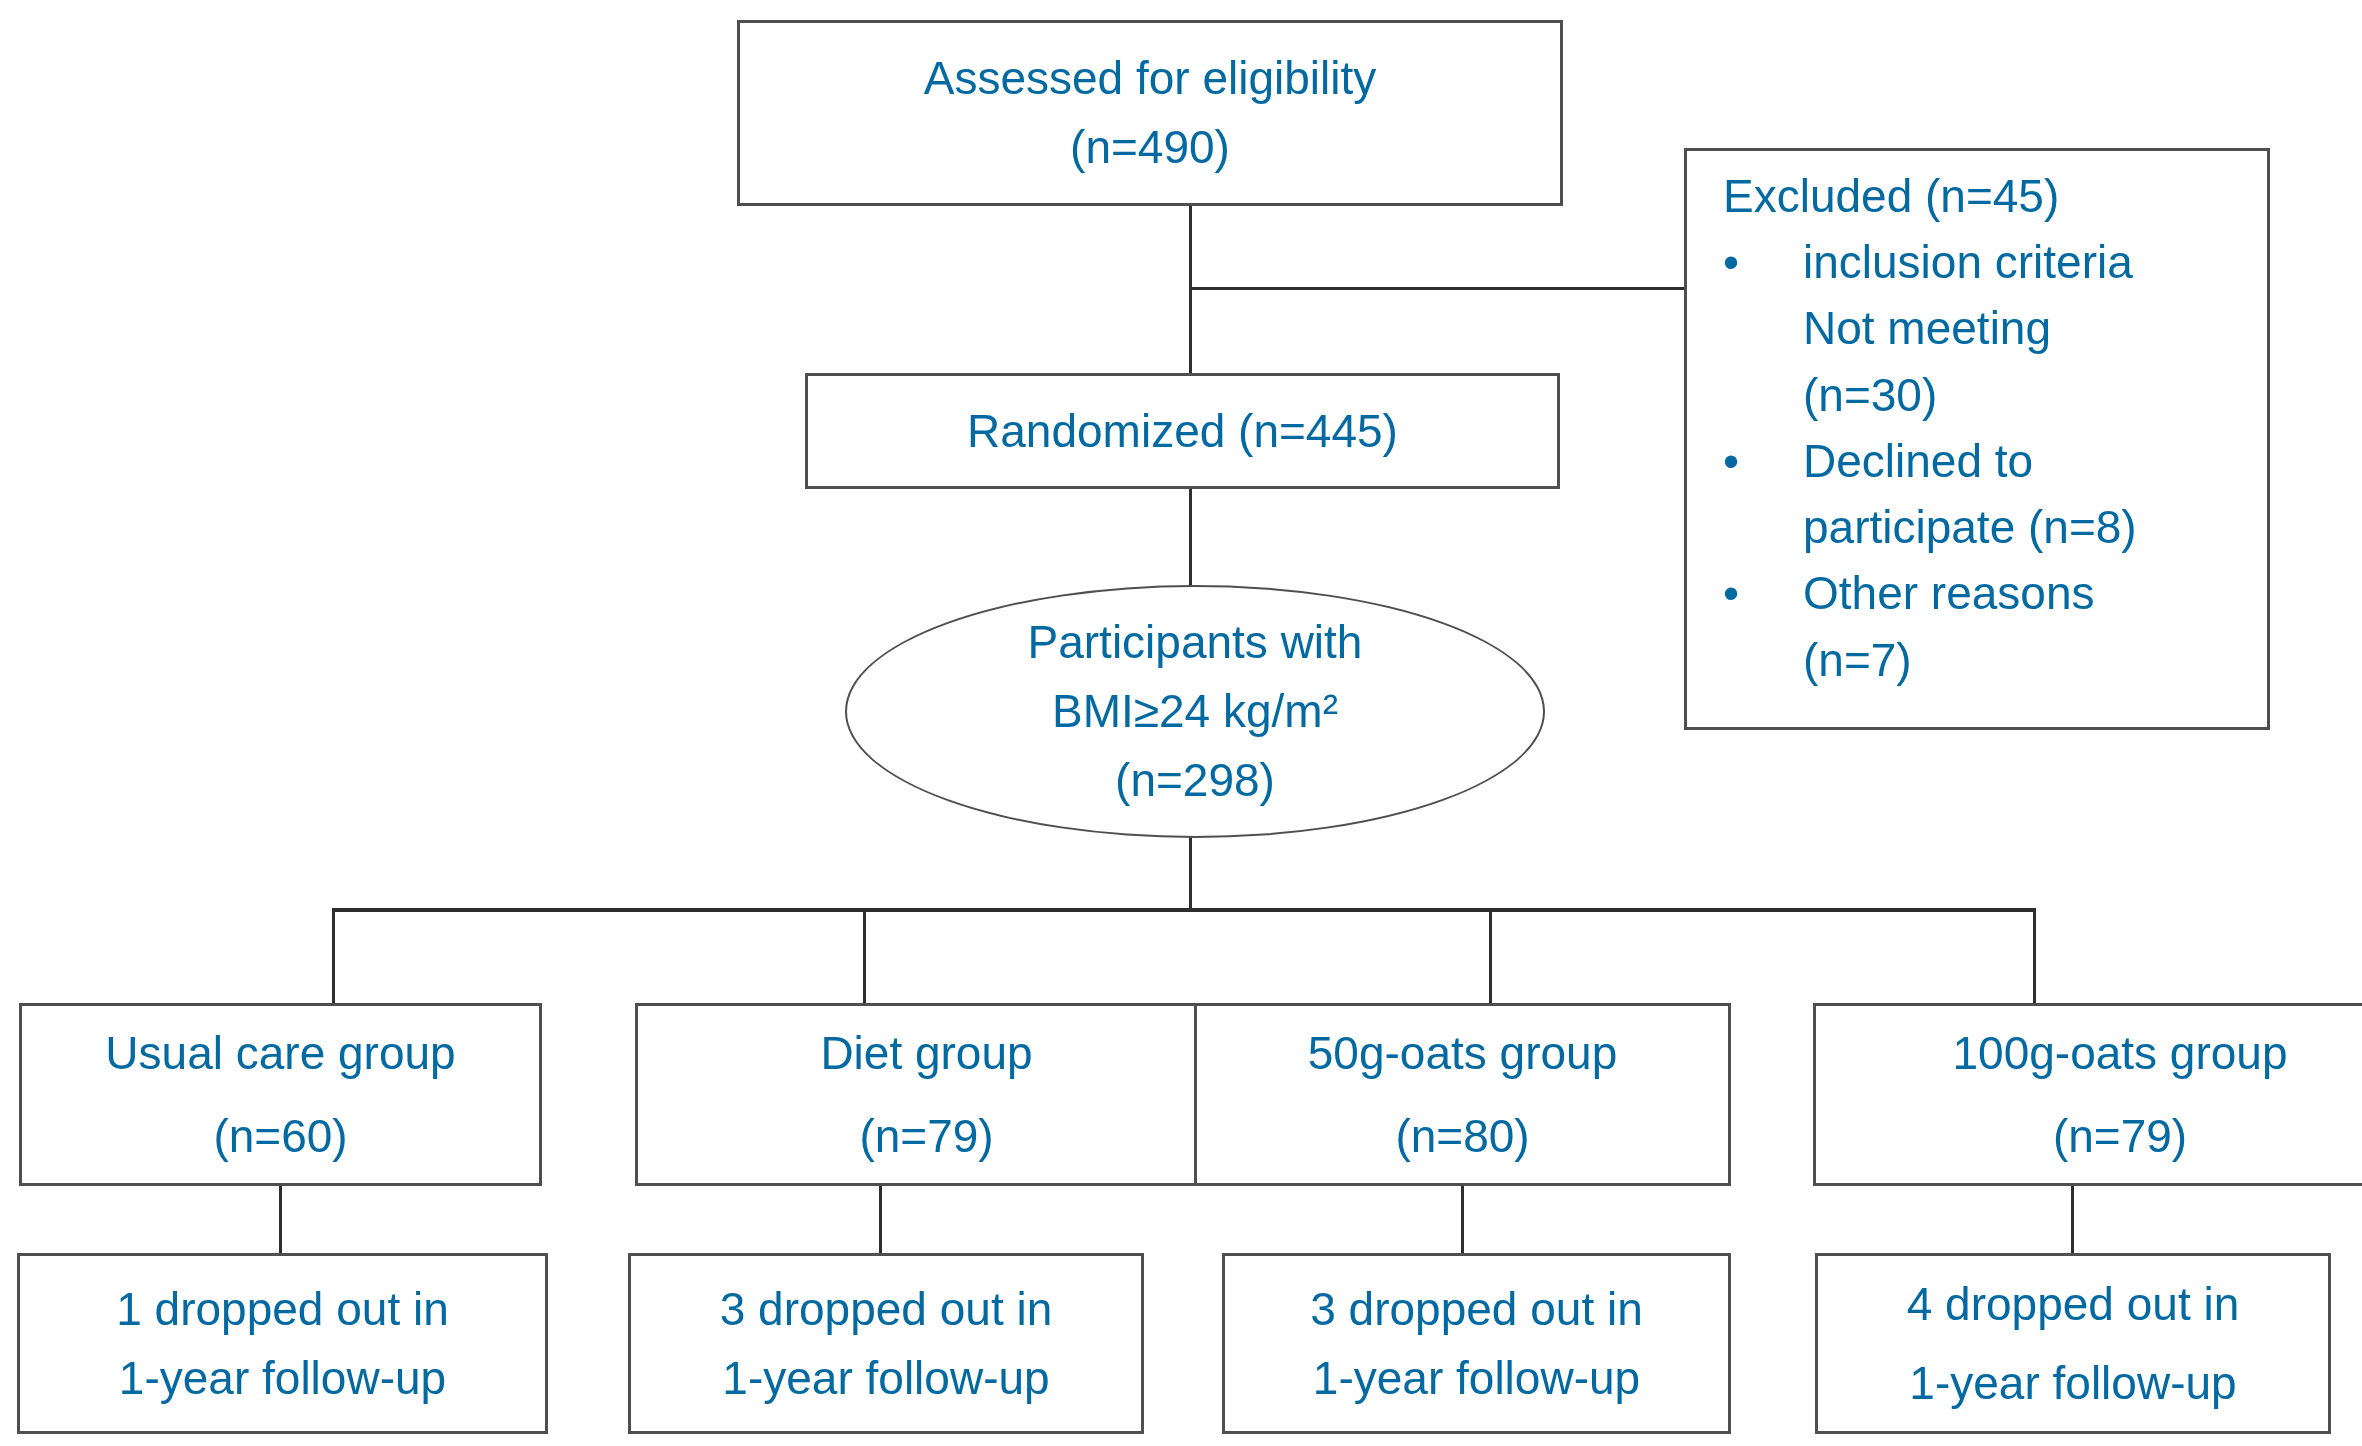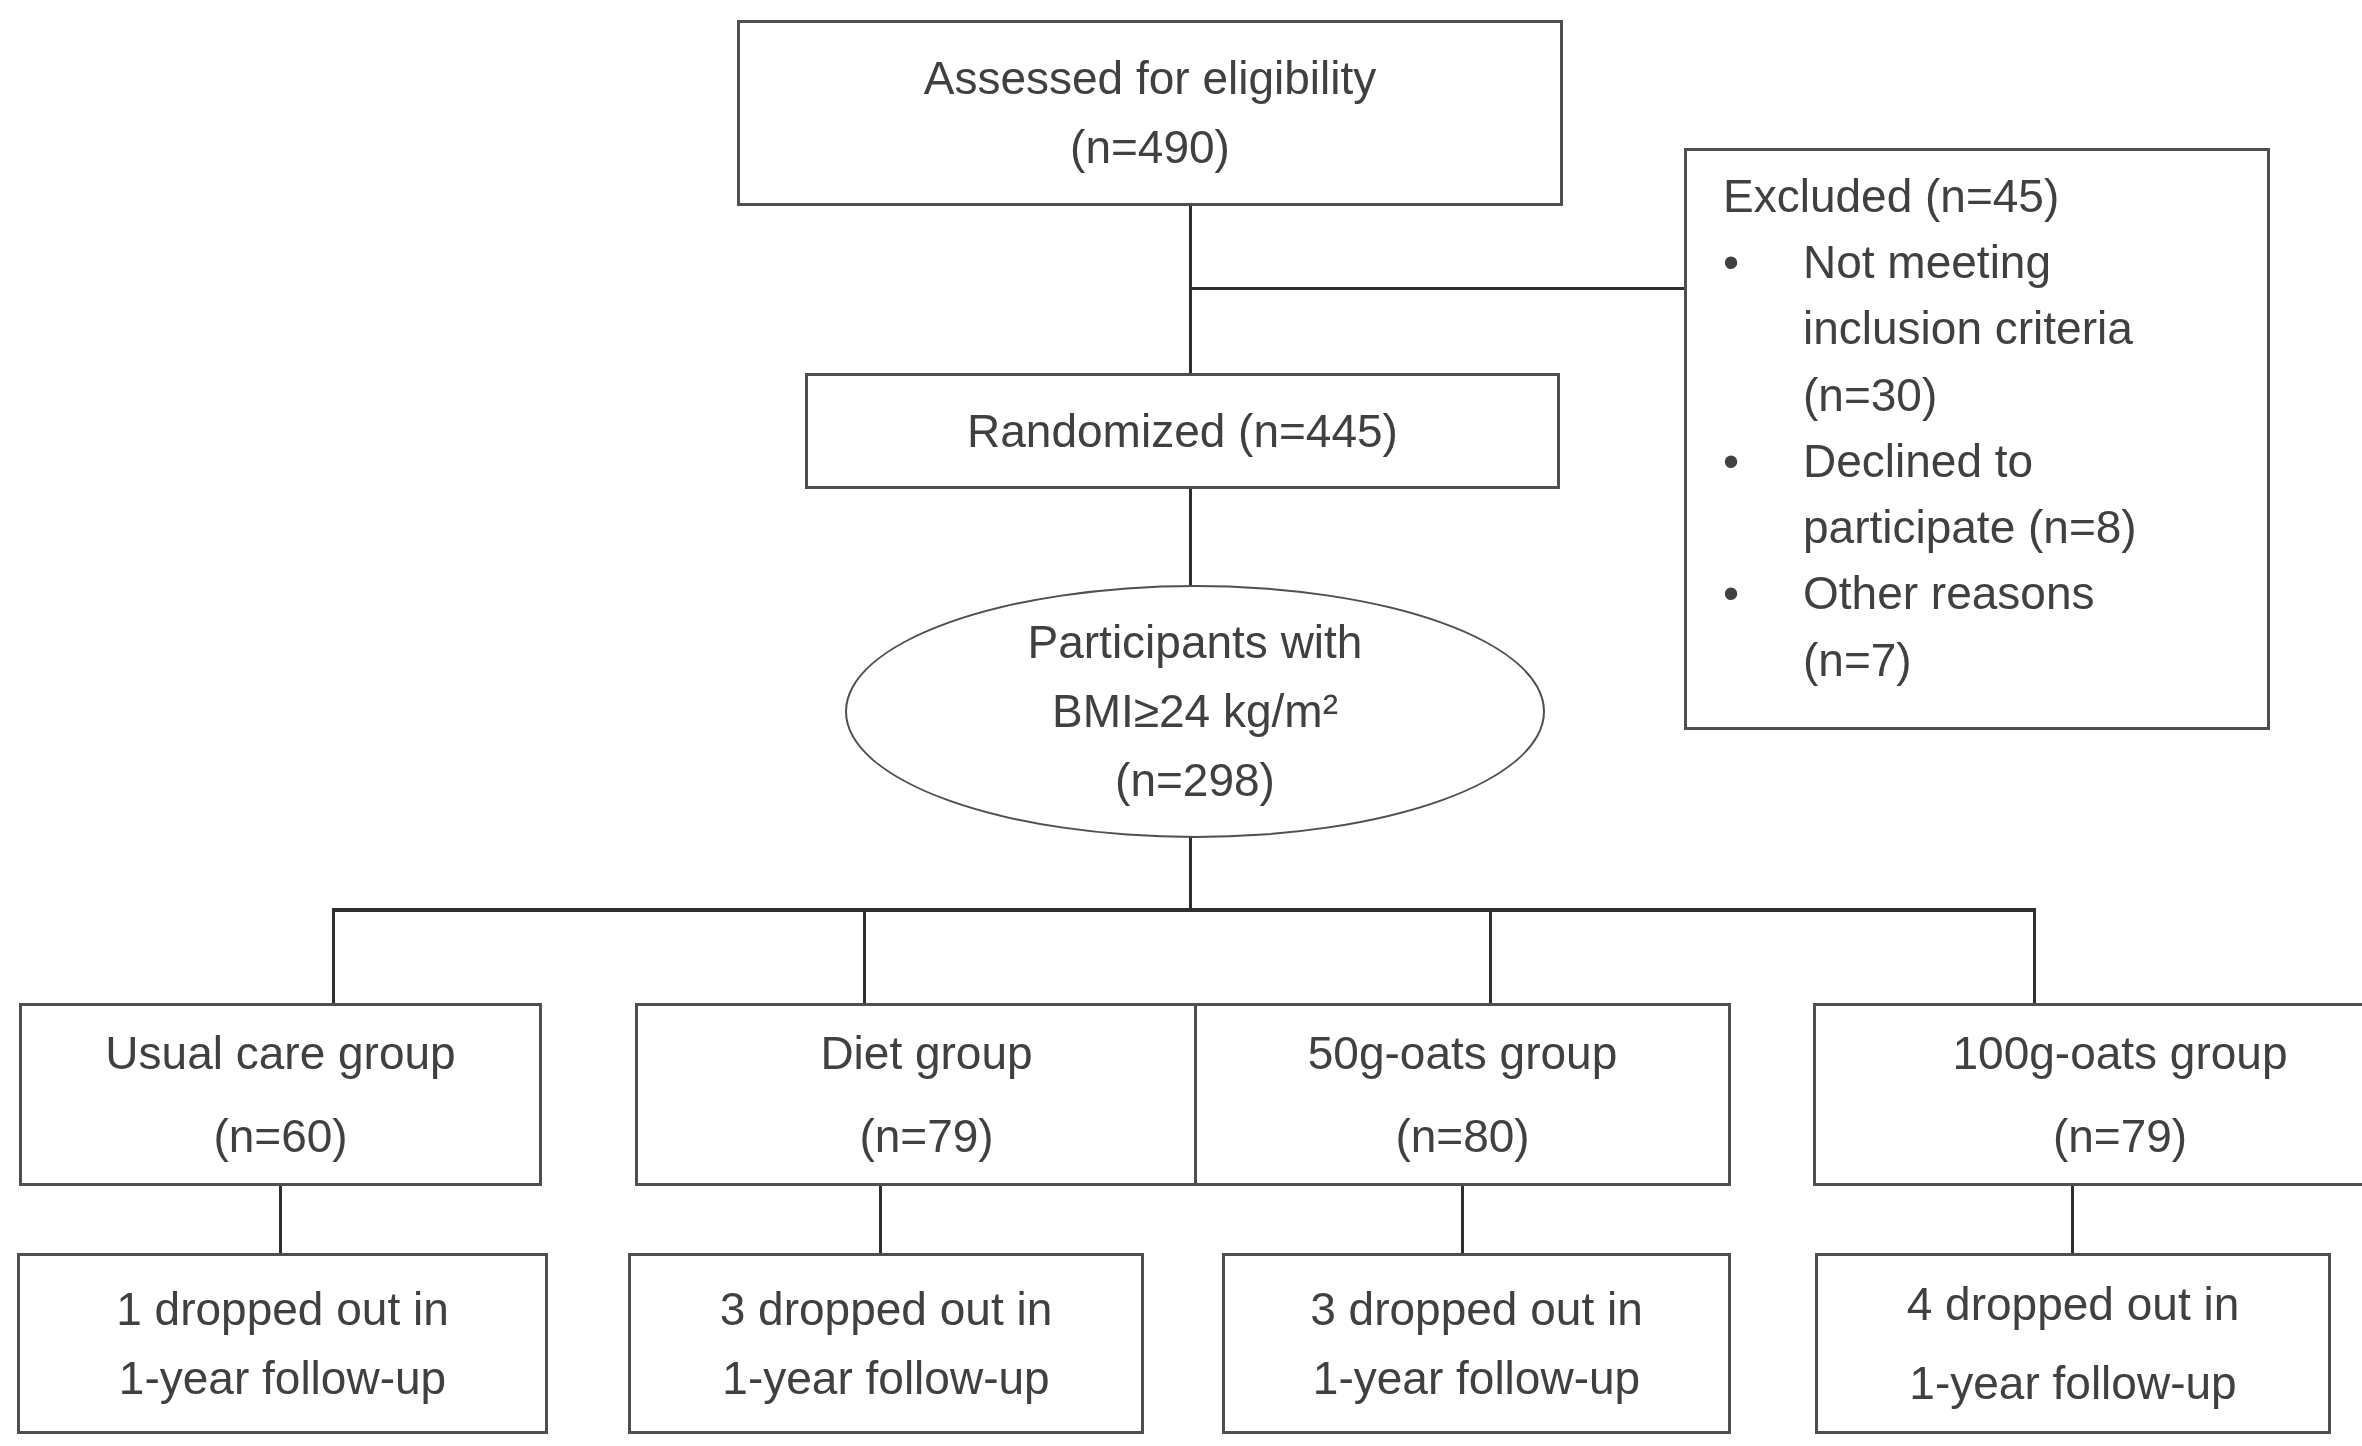--- a/index.html
+++ b/index.html
@@ -2,21 +2,21 @@
 <html><head>
 <meta charset="utf-8">
 <style>
   html, body { margin: 0; padding: 0; background: #ffffff; }
   .canvas {
     position: relative;
     width: 2362px;
     height: 1446px;
     background: #ffffff;
     font-family: "Liberation Sans", "DejaVu Sans", sans-serif;
-    color: #404040;
+    color: #0369a1;
     overflow: hidden;
     text-decoration: underline;
   }
   .box {
     position: absolute;
     box-sizing: border-box;
     border: 3px solid #4f4f4f;
     background: #ffffff;
     display: flex;
     flex-direction: column;
@@ -86,22 +86,22 @@
   <div class="box assessed">
     <div>Assessed for eligibility</div>
     <div>(n=490)</div>
   </div>
 
   <div class="box excluded">
     <div>Excluded (n=45)</div>
     <div class="bullet-row">
       <div class="bullet-marker">•</div>
       <div class="bullet-lines">
+        <div>inclusion criteria</div>
         <div>Not meeting</div>
-        <div>inclusion criteria</div>
         <div>(n=30)</div>
       </div>
     </div>
     <div class="bullet-row">
       <div class="bullet-marker">•</div>
       <div class="bullet-lines">
         <div>Declined to</div>
         <div>participate (n=8)</div>
       </div>
     </div>

